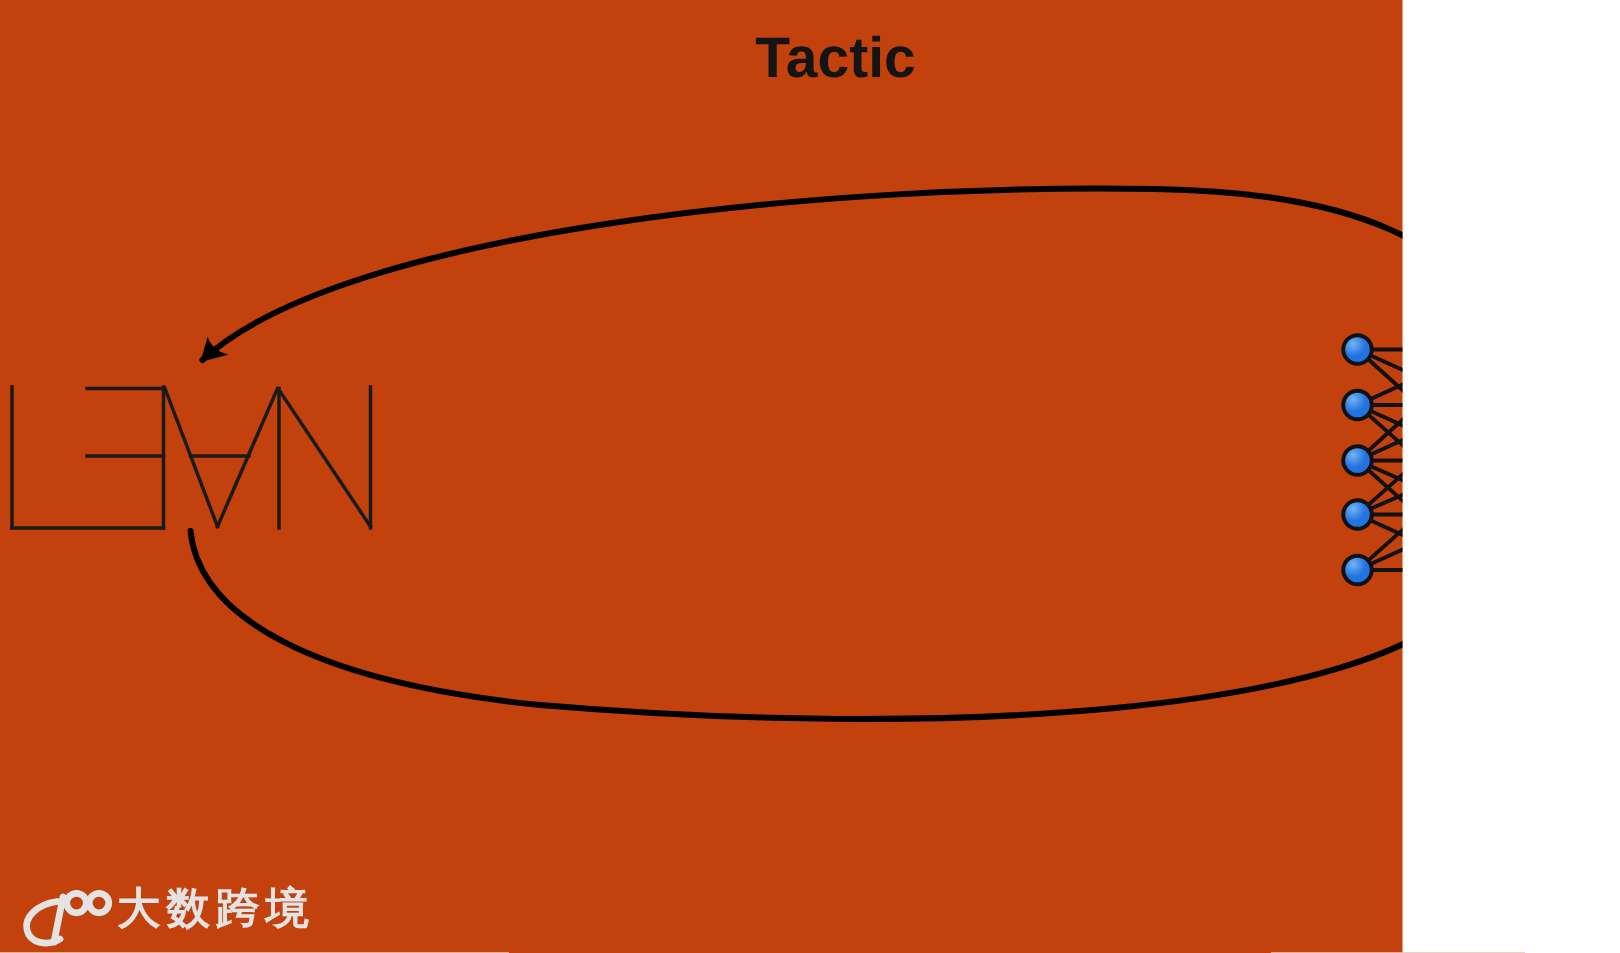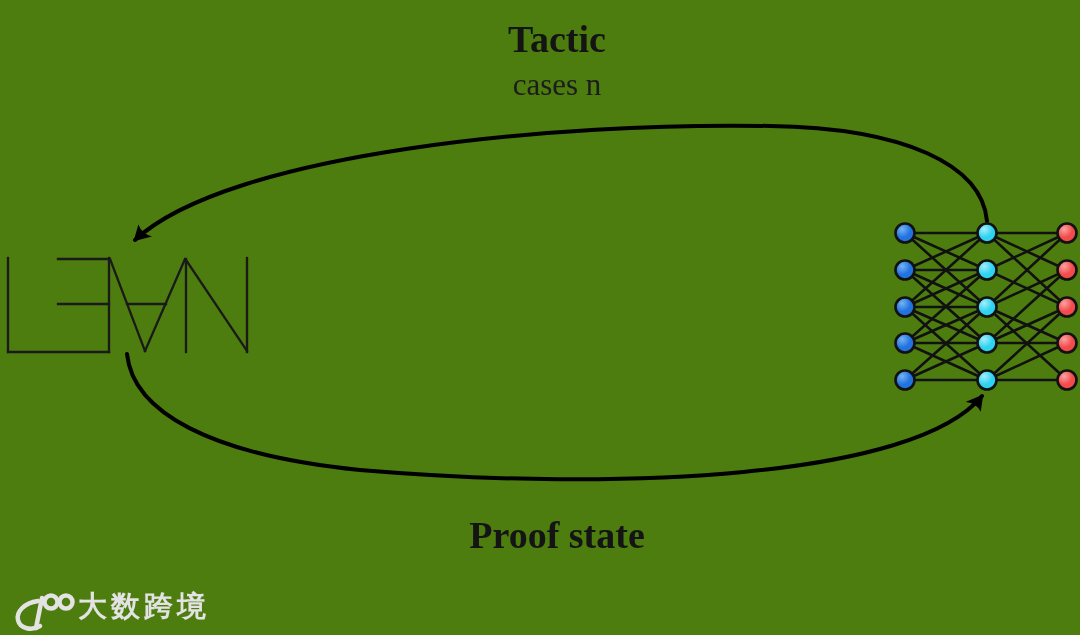--- a/index.html
+++ b/index.html
@@ -1,18 +1,18 @@
 <!DOCTYPE html>
 <html><head>
 <meta charset="utf-8">
 <style>
   html,body{margin:0;padding:0;background:#fff;}
   .canvas{
-    position:relative;width:1080px;height:635px;background:#4d7c0f;
-    font-family:Liberation Serif, serif;overflow:hidden;
+    position:relative;width:935px;height:635px;background:#c2410c;
+    font-family:Liberation Sans, sans-serif;overflow:hidden;
   }
   .label-block{
     position:absolute;left:0;width:1114px;display:flex;flex-direction:column;
     align-items:center;text-align:center;pointer-events:none;
   }
   .label-block.top{top:16px;}
   .label-block.bottom{top:512px;}
   .label-title{font-size:38px;font-weight:700;color:#141414;line-height:1.25;}
   .label-sub{font-size:31px;font-weight:400;color:#1c1c1c;line-height:1.35;}
   svg.diagram{position:absolute;left:0;top:0;}
@@ -24,25 +24,23 @@
     font-size:29px;font-weight:700;letter-spacing:4px;line-height:1;
   }
 </style>
 </head>
 <body>
 
 <div class="canvas">
 
   <div class="label-block top">
     <div class="label-title">Tactic</div>
-    <div class="label-sub">cases n</div>
   </div>
 
   <div class="label-block bottom">
-    <div class="label-title">Proof state</div>
   </div>
 
   <svg class="diagram" width="1080" height="635" viewBox="0 0 1080 635">
     <defs>
       <marker id="arrowhead" markerUnits="userSpaceOnUse" markerWidth="26" markerHeight="22" refX="15" refY="9" orient="auto">
         <path d="M0,0 L17,9 L2,18 Q6,9 0,0 z" fill="#000"></path>
       </marker>
     <radialGradient id="grad-0" cx="35%" cy="30%" r="80%">
           <stop offset="0%" stop-color="#74b3f3"></stop>
           <stop offset="55%" stop-color="#2273e0"></stop>

